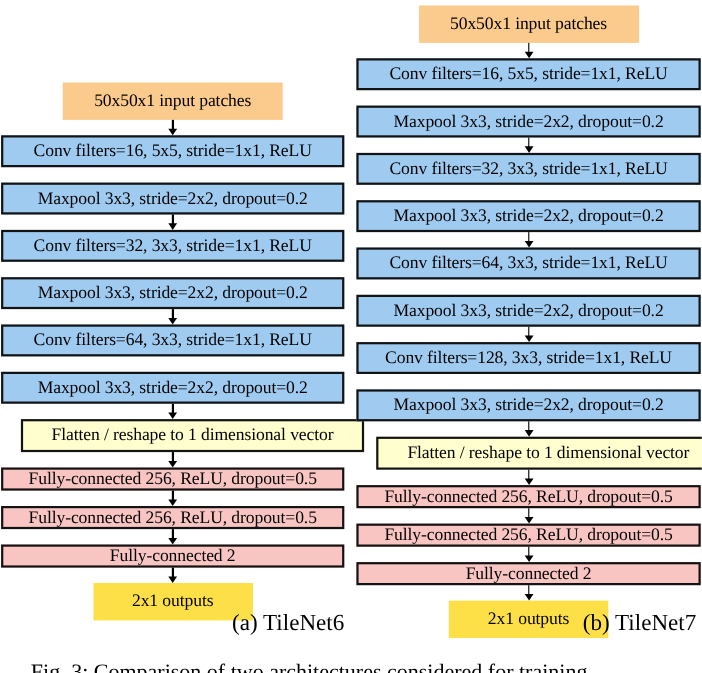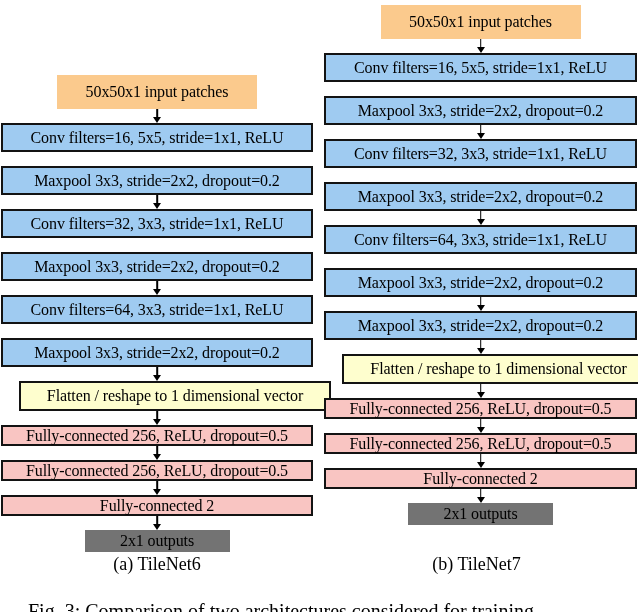--- a/index.html
+++ b/index.html
@@ -12,30 +12,30 @@
   .col-b{left:324px;top:5px;width:313px;}
 
   .box{box-sizing:border-box;text-align:center;font-size:16px;letter-spacing:-0.1px;
        display:flex;align-items:center;justify-content:center;flex:0 0 auto;}
   .input-box{width:200px;height:34px;background:#fbca8d;}
   .group{width:100%;display:flex;flex-direction:column;flex:0 0 auto;gap:16px;}
   .row{width:100%;height:29px;background:#9fcbf1;border:2px solid #131313;}
   .row + .row{margin-top:-2px;}
   .flatten-box{width:100%;height:30px;background:#fefece;border:2px solid #131313;margin-left:36px;}
   .fc-box{width:100%;height:21px;background:#f9c5c2;border:2px solid #131313;}
-  .output-box{width:145px;height:22px;background:#737373;}
+  .output-box{width:145px;height:34px;background:#fde047;}
 
   .arrow{width:11px;height:14px;position:relative;flex:0 0 auto;}
   .arrow::before{content:"";position:absolute;left:50%;top:0;width:1.6px;height:9px;
                  background:#000;transform:translateX(-50%);}
   .arrow::after{content:"";position:absolute;left:50%;bottom:0;transform:translateX(-50%);
                 width:0;height:0;border-left:4.5px solid transparent;
                 border-right:4.5px solid transparent;border-top:6.5px solid #000;}
 
-  .sub-caption{position:absolute;top:554px;font-size:18px;text-align:center;}
+  .sub-caption{position:absolute;top:554px;font-size:21px;text-align:right;}
   .sub-caption.a{left:1px;width:312px;}
   .sub-caption.b{left:320px;width:313px;}
   .figure-caption{position:absolute;top:601px;left:28px;font-size:20px;
                   white-space:nowrap;line-height:20px;}
 </style>
 </head>
 <body>
 
 <div class="column col-a">
   <div class="box input-box">50x50x1 input patches</div>
@@ -90,20 +90,21 @@
   </div>
   <div class="arrow"></div>
 
   <div class="group">
     <div class="box row">Conv filters=64, 3x3, stride=1x1, ReLU</div>
     <div class="box row">Maxpool 3x3, stride=2x2, dropout=0.2</div>
   </div>
   <div class="arrow"></div>
 
   <div class="group">
+    <div class="box row">Conv filters=128, 3x3, stride=1x1, ReLU</div>
     <div class="box row">Maxpool 3x3, stride=2x2, dropout=0.2</div>
   </div>
   <div class="arrow"></div>
 
   <div class="box flatten-box">Flatten / reshape to 1 dimensional vector</div>
   <div class="arrow"></div>
 
   <div class="box fc-box">Fully-connected 256, ReLU, dropout=0.5</div>
   <div class="arrow"></div>
 

